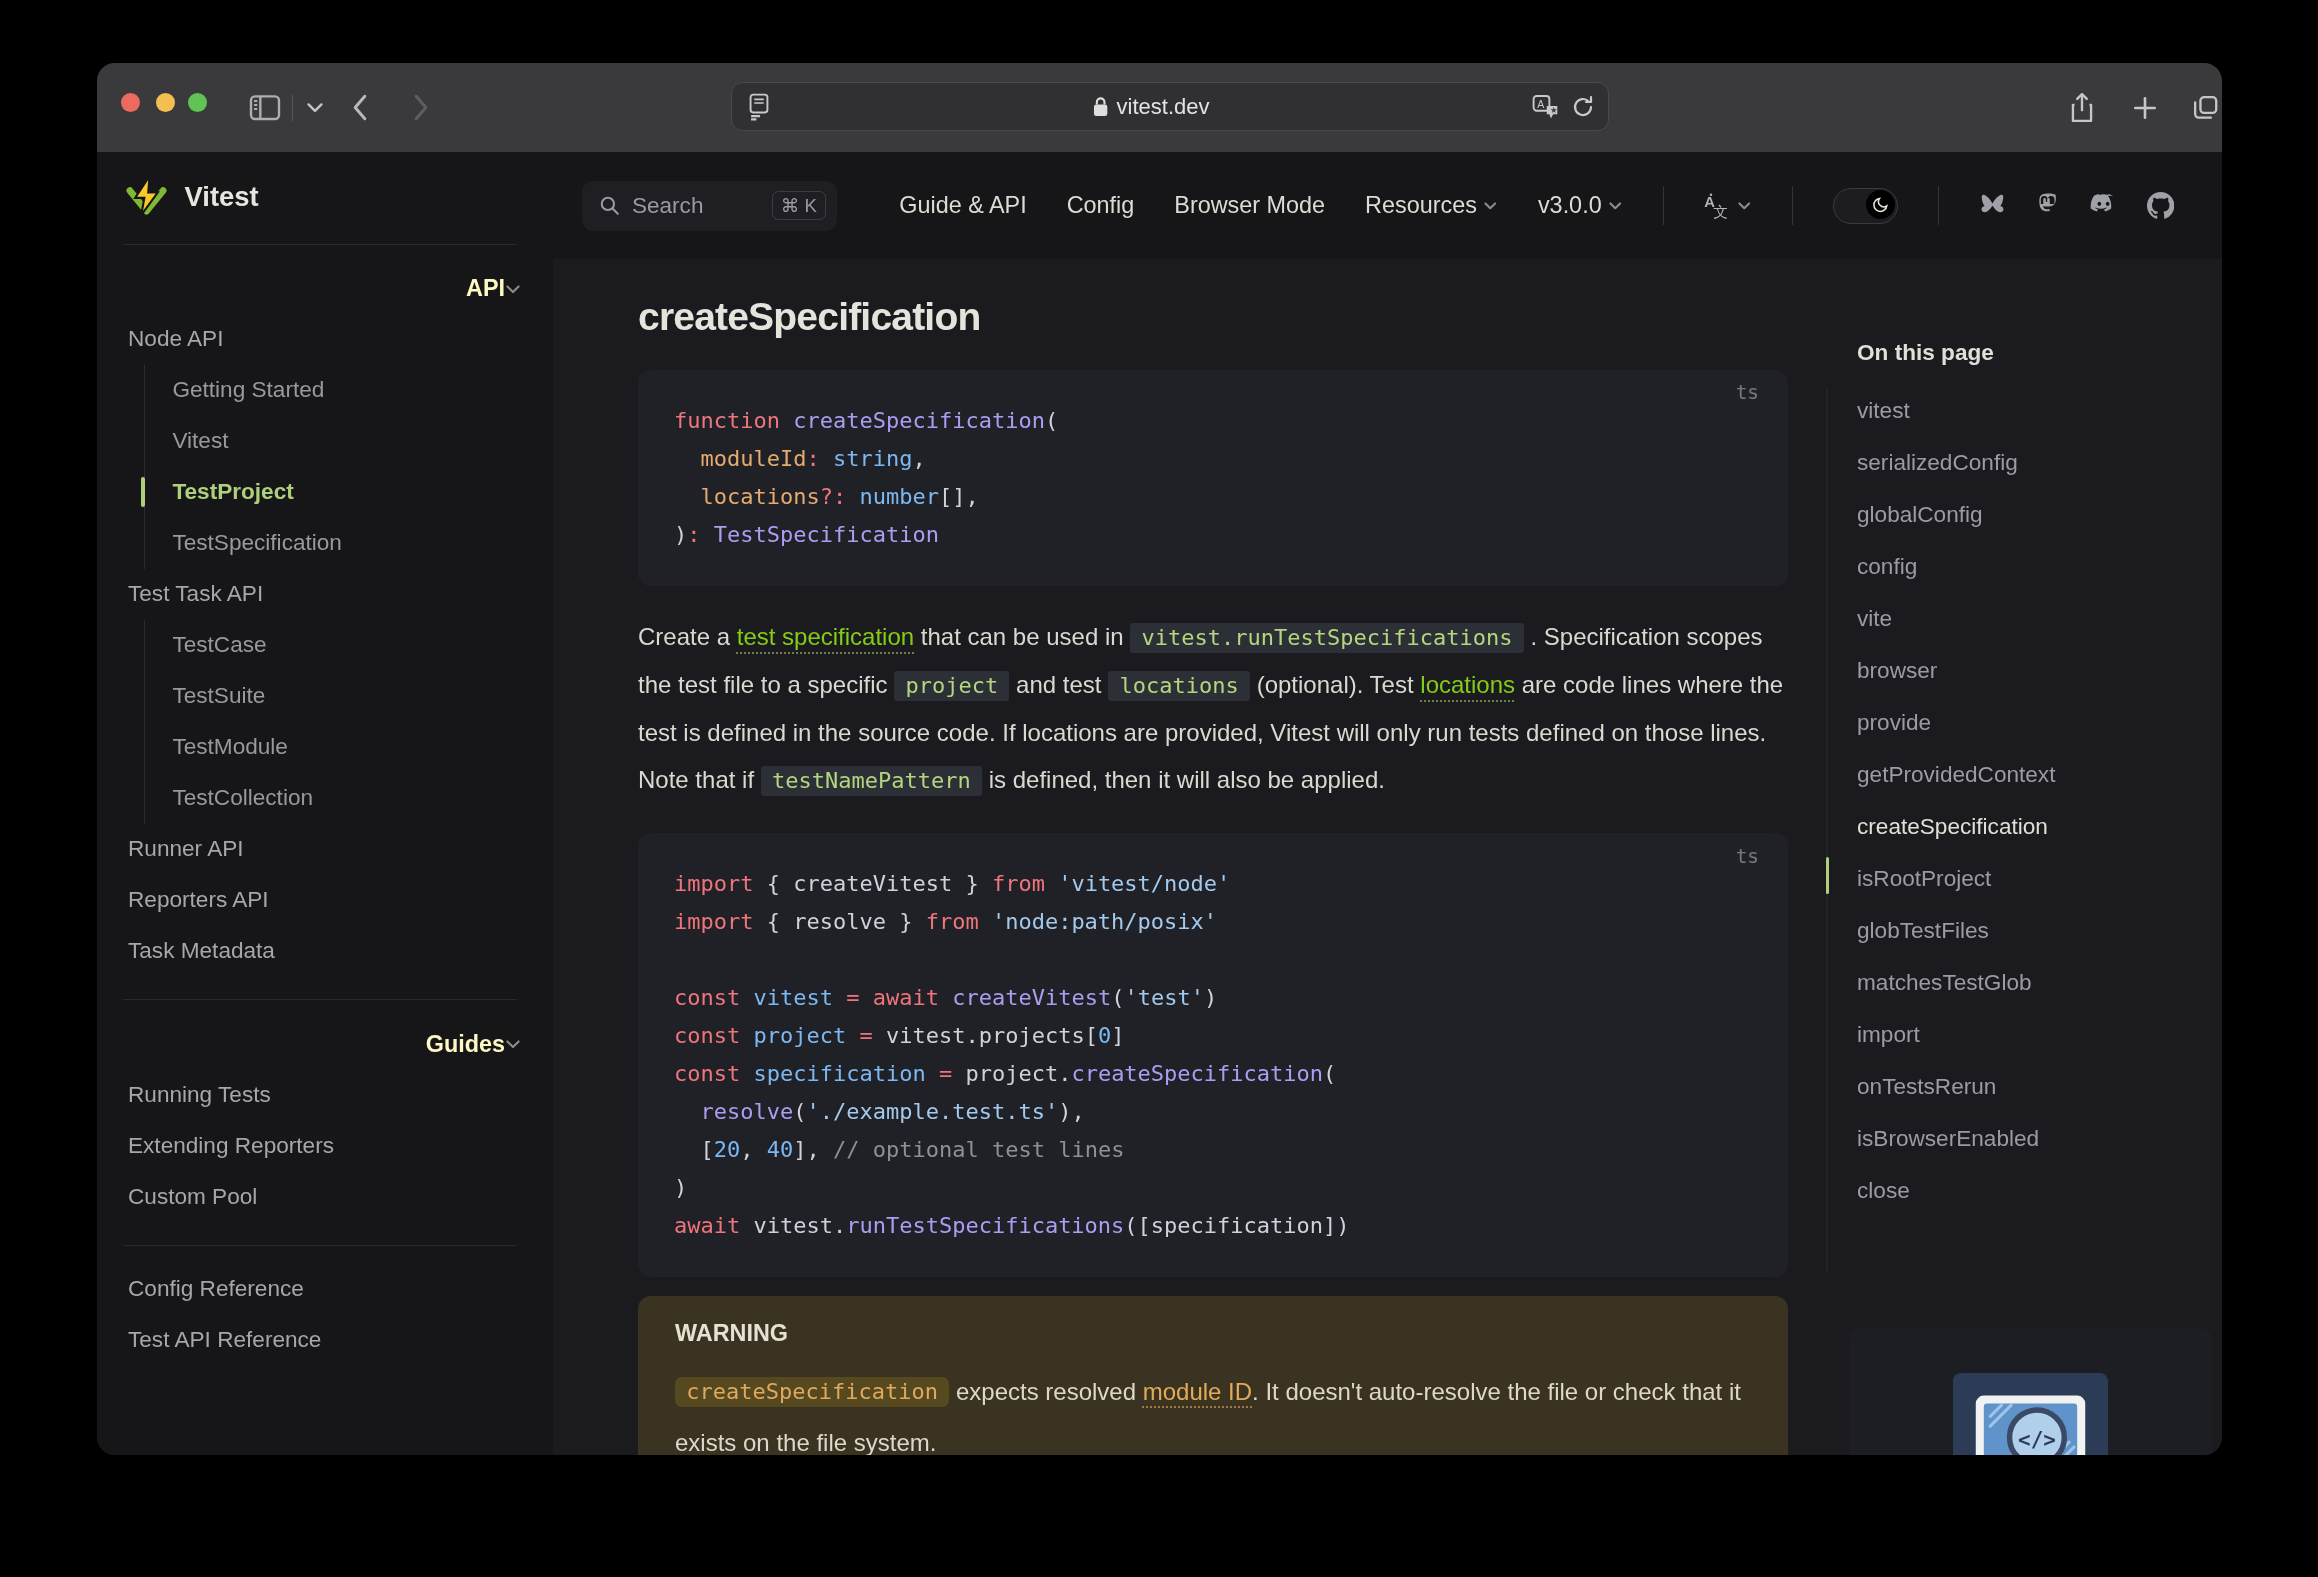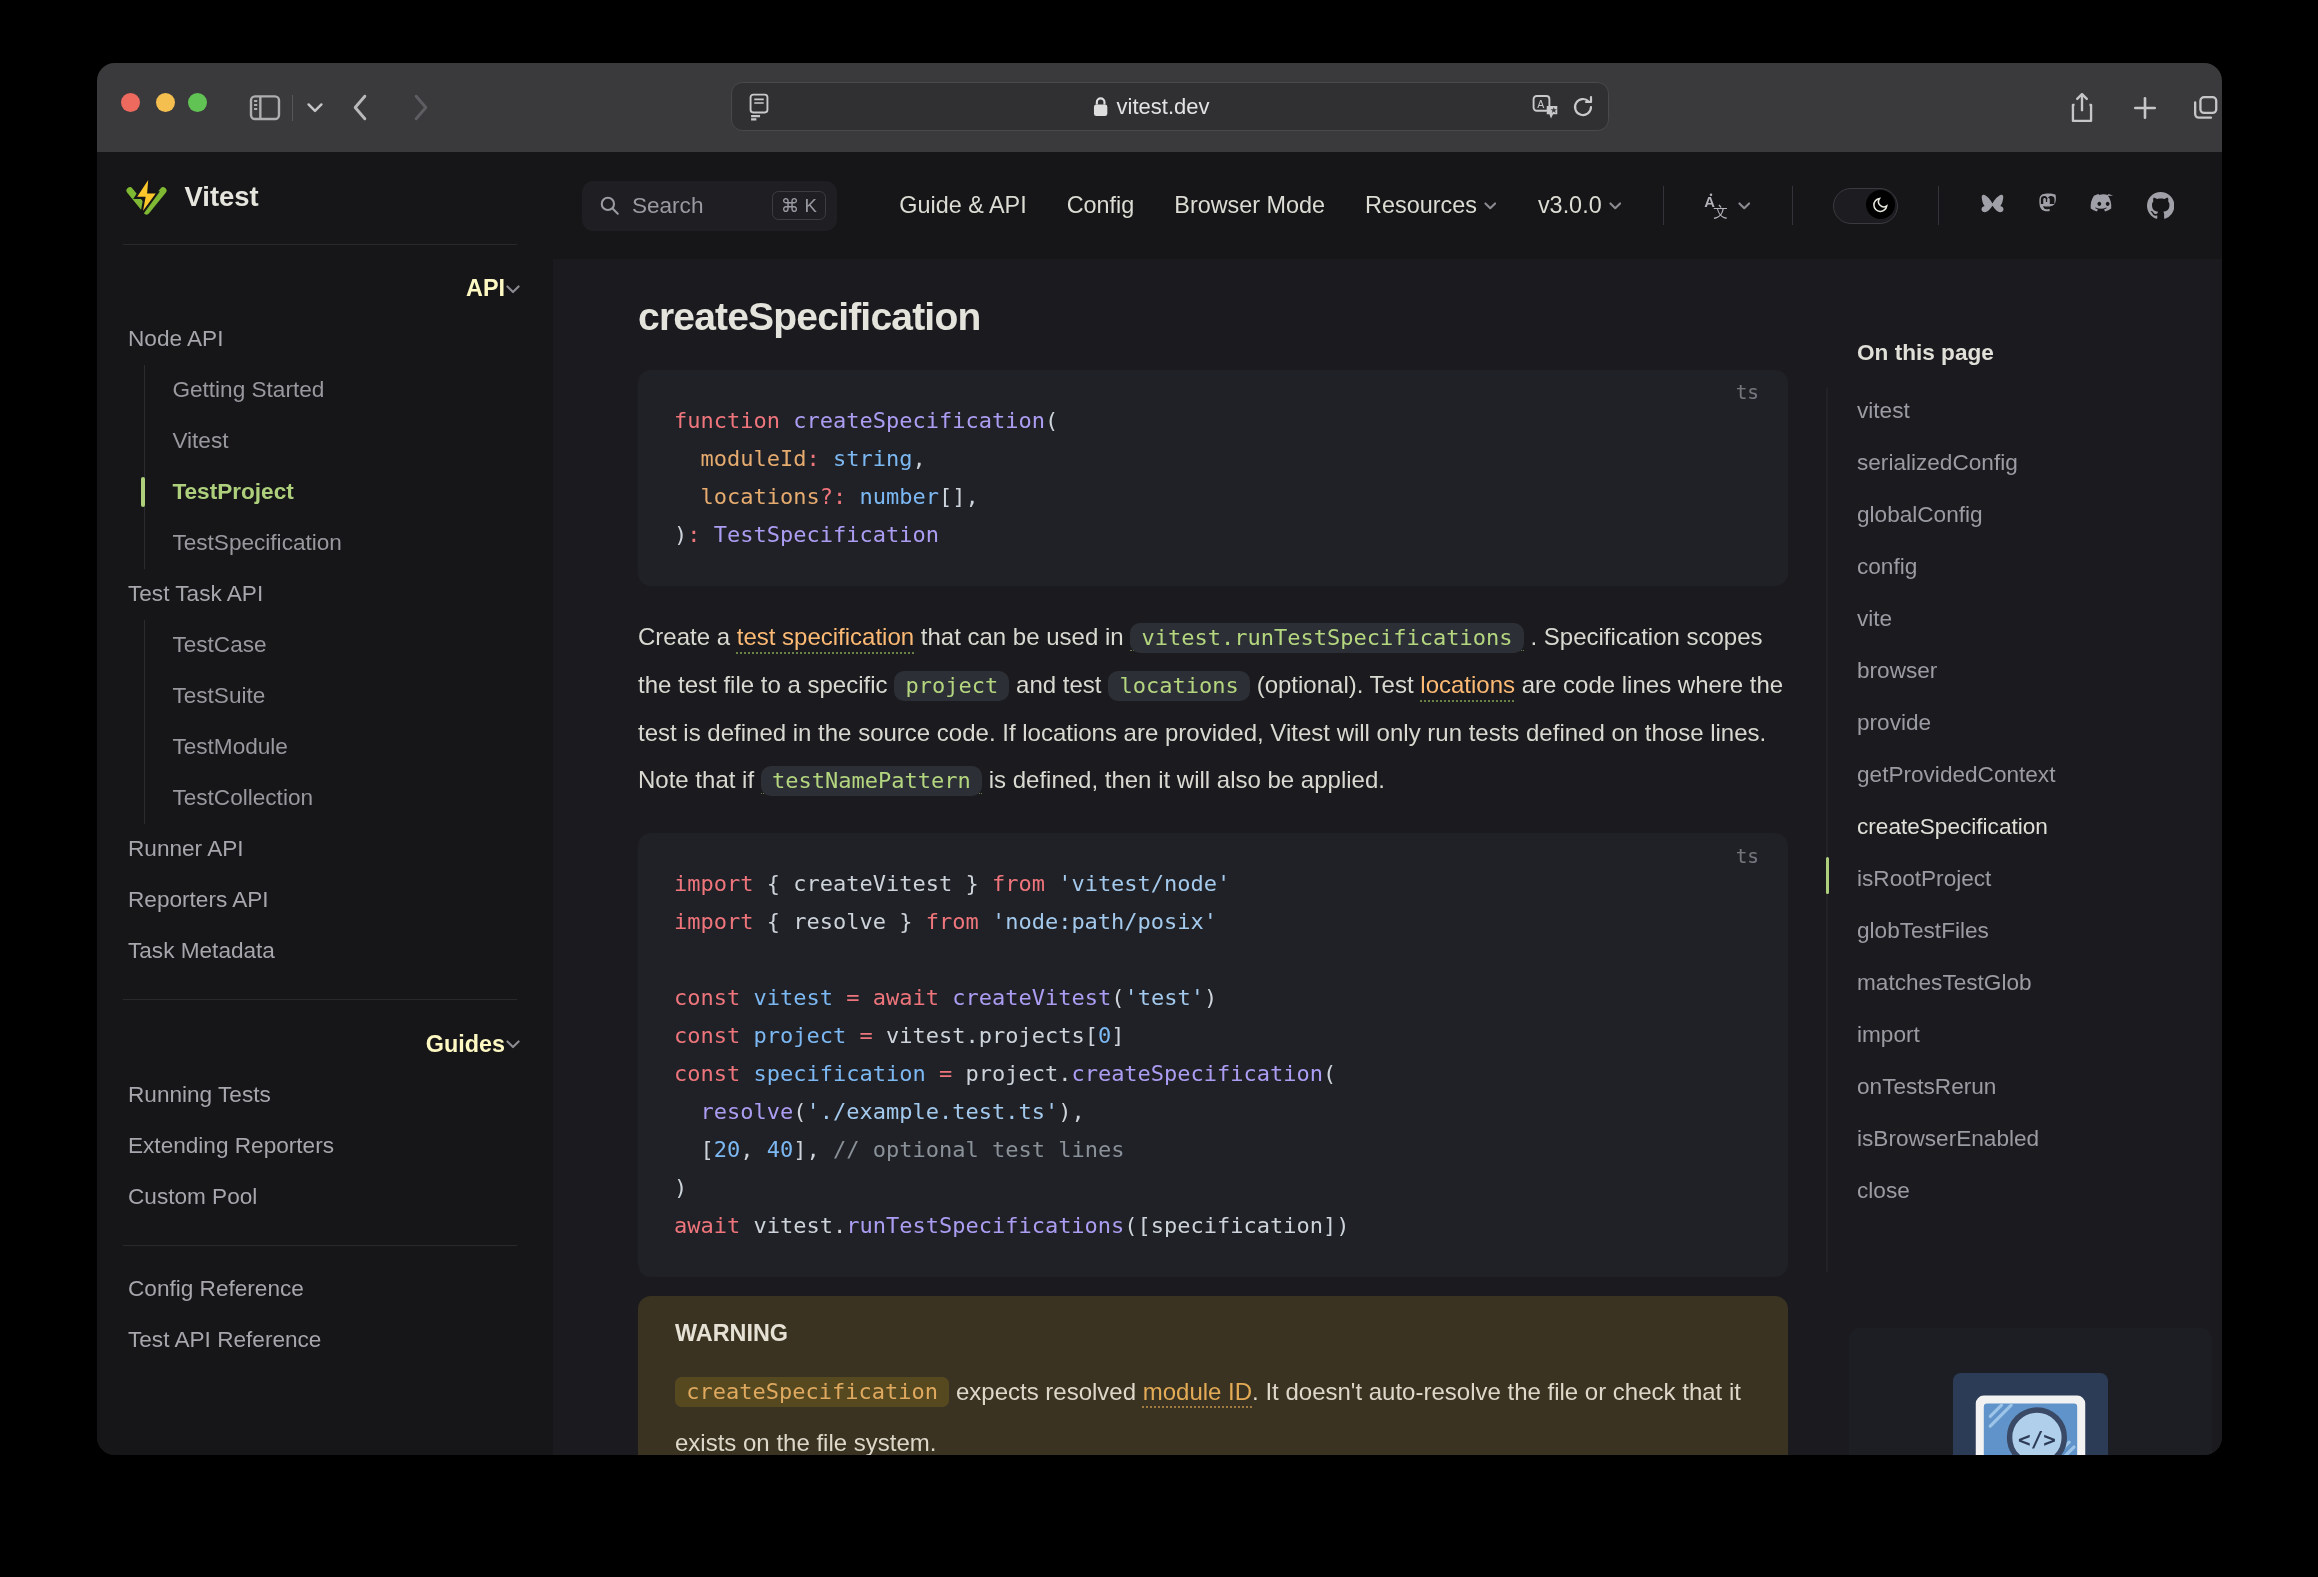--- a/index.html
+++ b/index.html
@@ -40,22 +40,22 @@
   .soc{cursor:pointer;display:flex;}
   
   .doc{position:absolute;left:85px;top:0;width:1150px;}
   h1.title{margin:34px 0 0 0;font-size:39px;font-weight:600;letter-spacing:-0.8px;color:#e4e4dd;line-height:48px;}
   .codeblock{position:relative;margin-top:29px;background:#202127;border-radius:13px;padding:32px 36px;}
   .lang{position:absolute;top:11.3px;right:29px;font-family:"DejaVu Sans Mono",monospace;font-size:19.4px;color:rgba(235,235,245,.42);}
   .codeblock pre{margin:0;font-family:"DejaVu Sans Mono",monospace;font-size:22px;line-height:38px;color:#c9d1d9;}
   .tk-kw{color:#ee757b}.tk-fn{color:#ab9df2}.tk-var{color:#7cb8f2}.tk-str{color:#a3c9ec}
   .tk-num{color:#7cb8f2}.tk-prop{color:#e6ab6e}.tk-pl{color:#cdd3da}.tk-cm{color:#8a9199}
   .para{margin-top:27.4px;font-size:24px;line-height:47px;color:#d9d9d1;}
-  .chip{font-family:"DejaVu Sans Mono",monospace;font-size:22px;background:#2c2f36;border-radius:10px;padding:2.4px 11.3px;color:#b4d67f;}
-  a.glink{color:#fdba74;text-decoration:underline dotted rgba(169,211,104,.55);text-decoration-thickness:1.6px;text-underline-offset:7.3px;cursor:pointer;text-align:center;}
+  .chip{font-family:"DejaVu Sans Mono",monospace;font-size:22px;background:#2c2f36;border-radius:3px;padding:2.4px 11.3px;color:#b4d67f;}
+  a.glink{color:#84cc16;text-decoration:underline dotted rgba(169,211,104,.55);text-decoration-thickness:1.6px;text-underline-offset:7.3px;cursor:pointer;text-align:center;}
   a.gchip{border-bottom:1.6px dotted rgba(169,211,104,.55);cursor:pointer;}
   .warning{margin-top:19px;background:#3a3322;border-radius:13px;padding:24px 37px 32px 37px;}
   .warn-title{font-size:23.4px;font-weight:700;color:#e6e1d5;}
   .warn-body{margin-top:19.4px;font-size:24px;line-height:50px;color:#ddd8ca;}
   .wchip{font-family:"DejaVu Sans Mono",monospace;font-size:22px;background:#57491f;border-radius:6.5px;padding:2.4px 11.3px;color:#dfa960;}
   a.wlink{color:#e3ab56;text-decoration:underline dotted rgba(227,171,86,.6);text-decoration-thickness:1.6px;text-underline-offset:7.3px;cursor:pointer;}
   
   .aside{position:absolute;left:1265px;top:0;width:404px;bottom:0;}
   .aside-inner{position:relative;padding:81px 0 0 39px;}
   .aside-line{position:absolute;left:8px;top:129px;width:1.6px;height:884px;background:#232327;}

